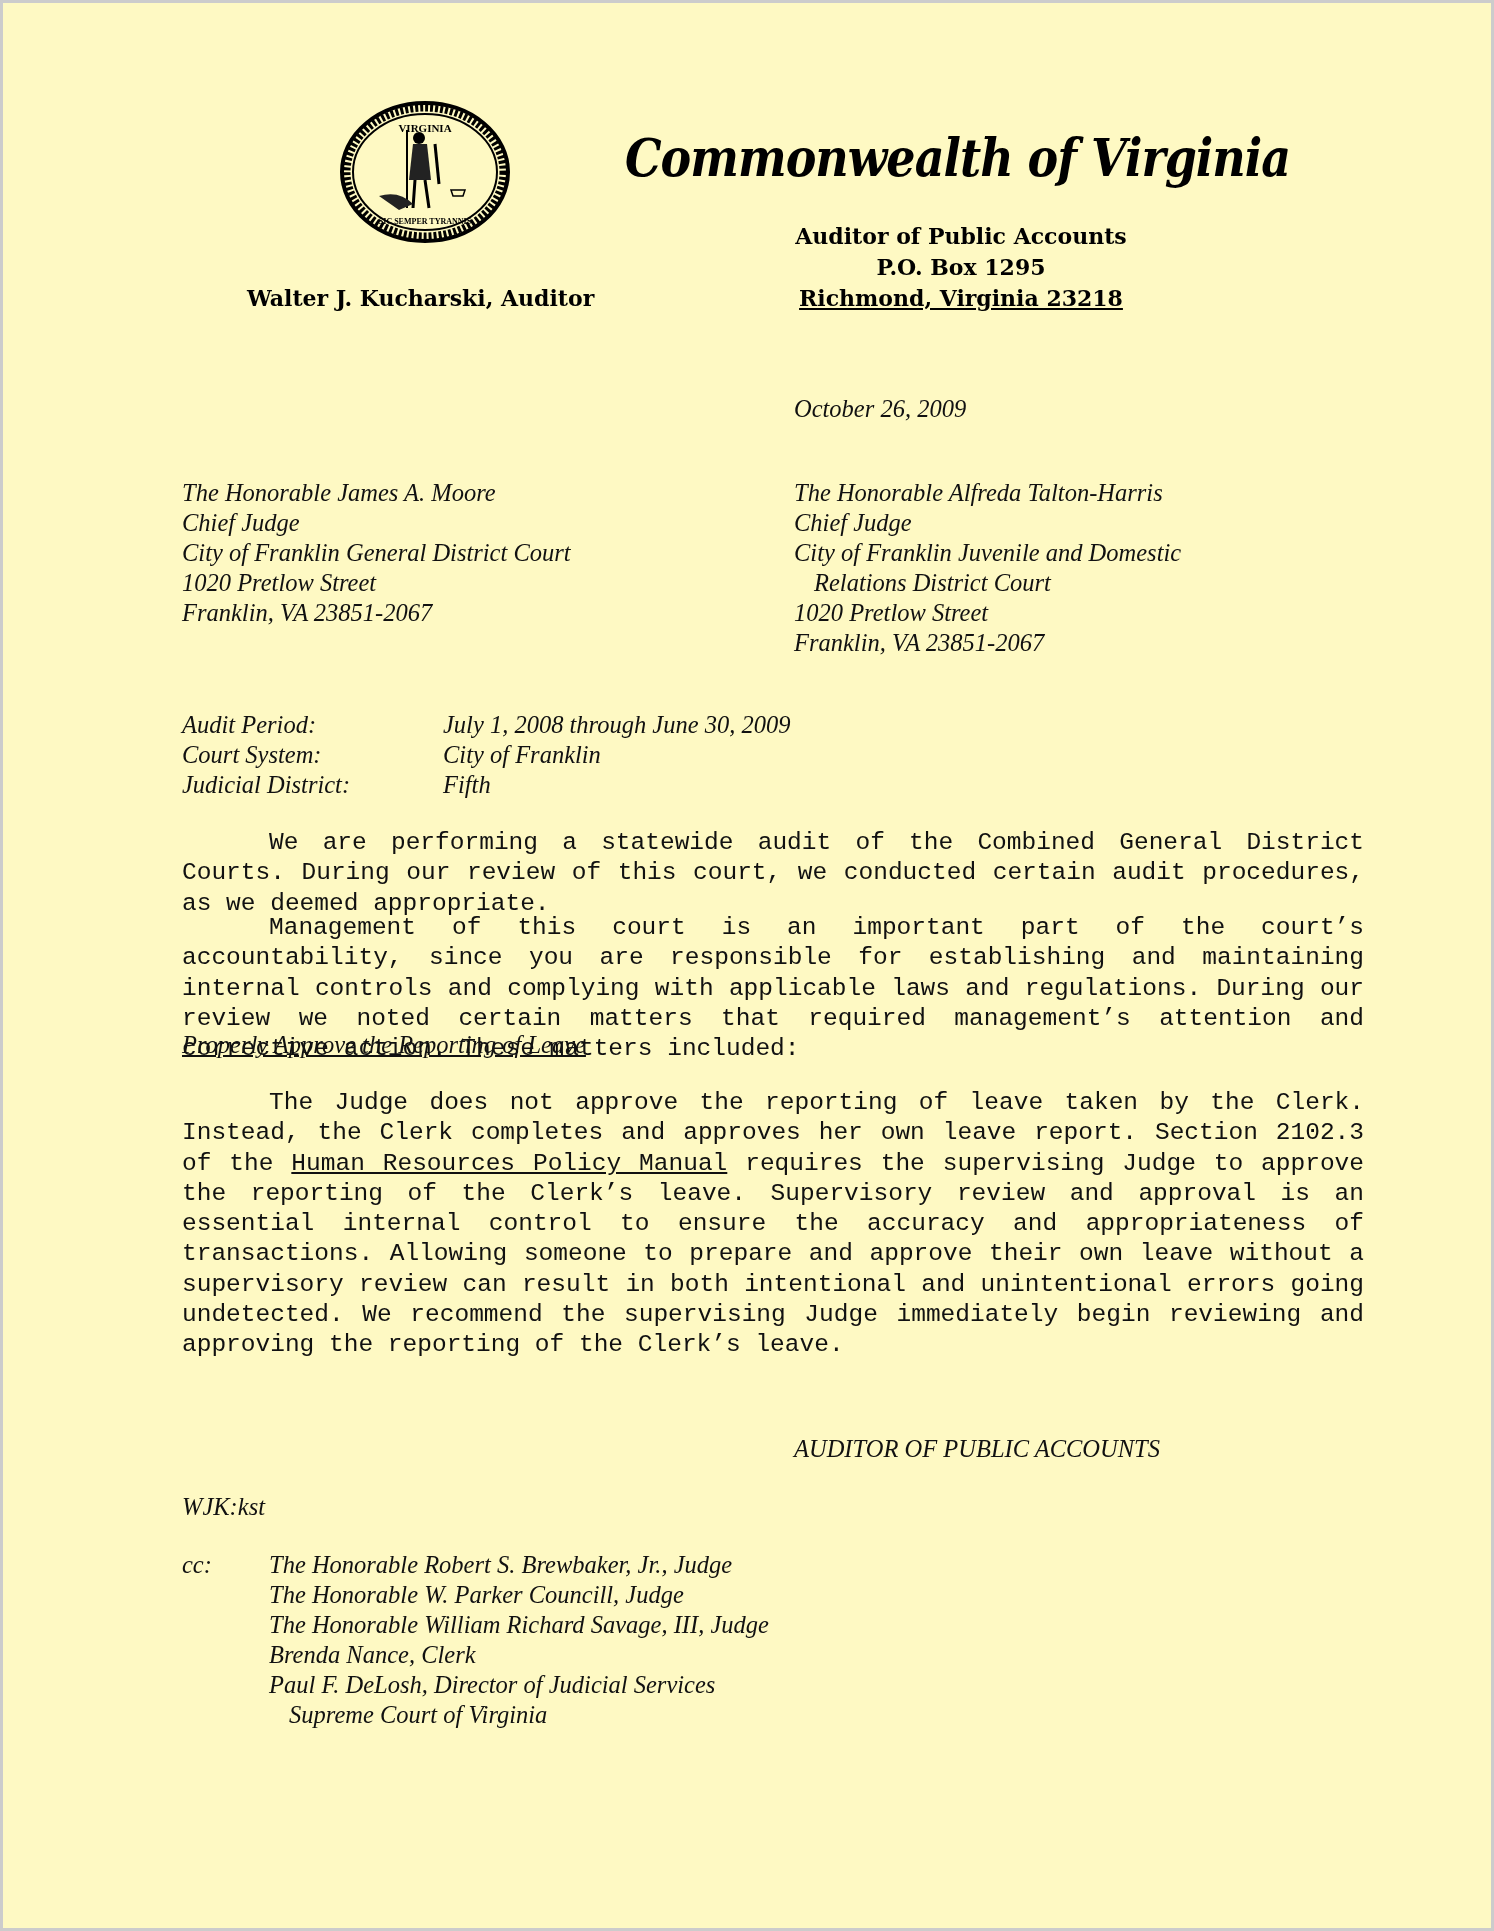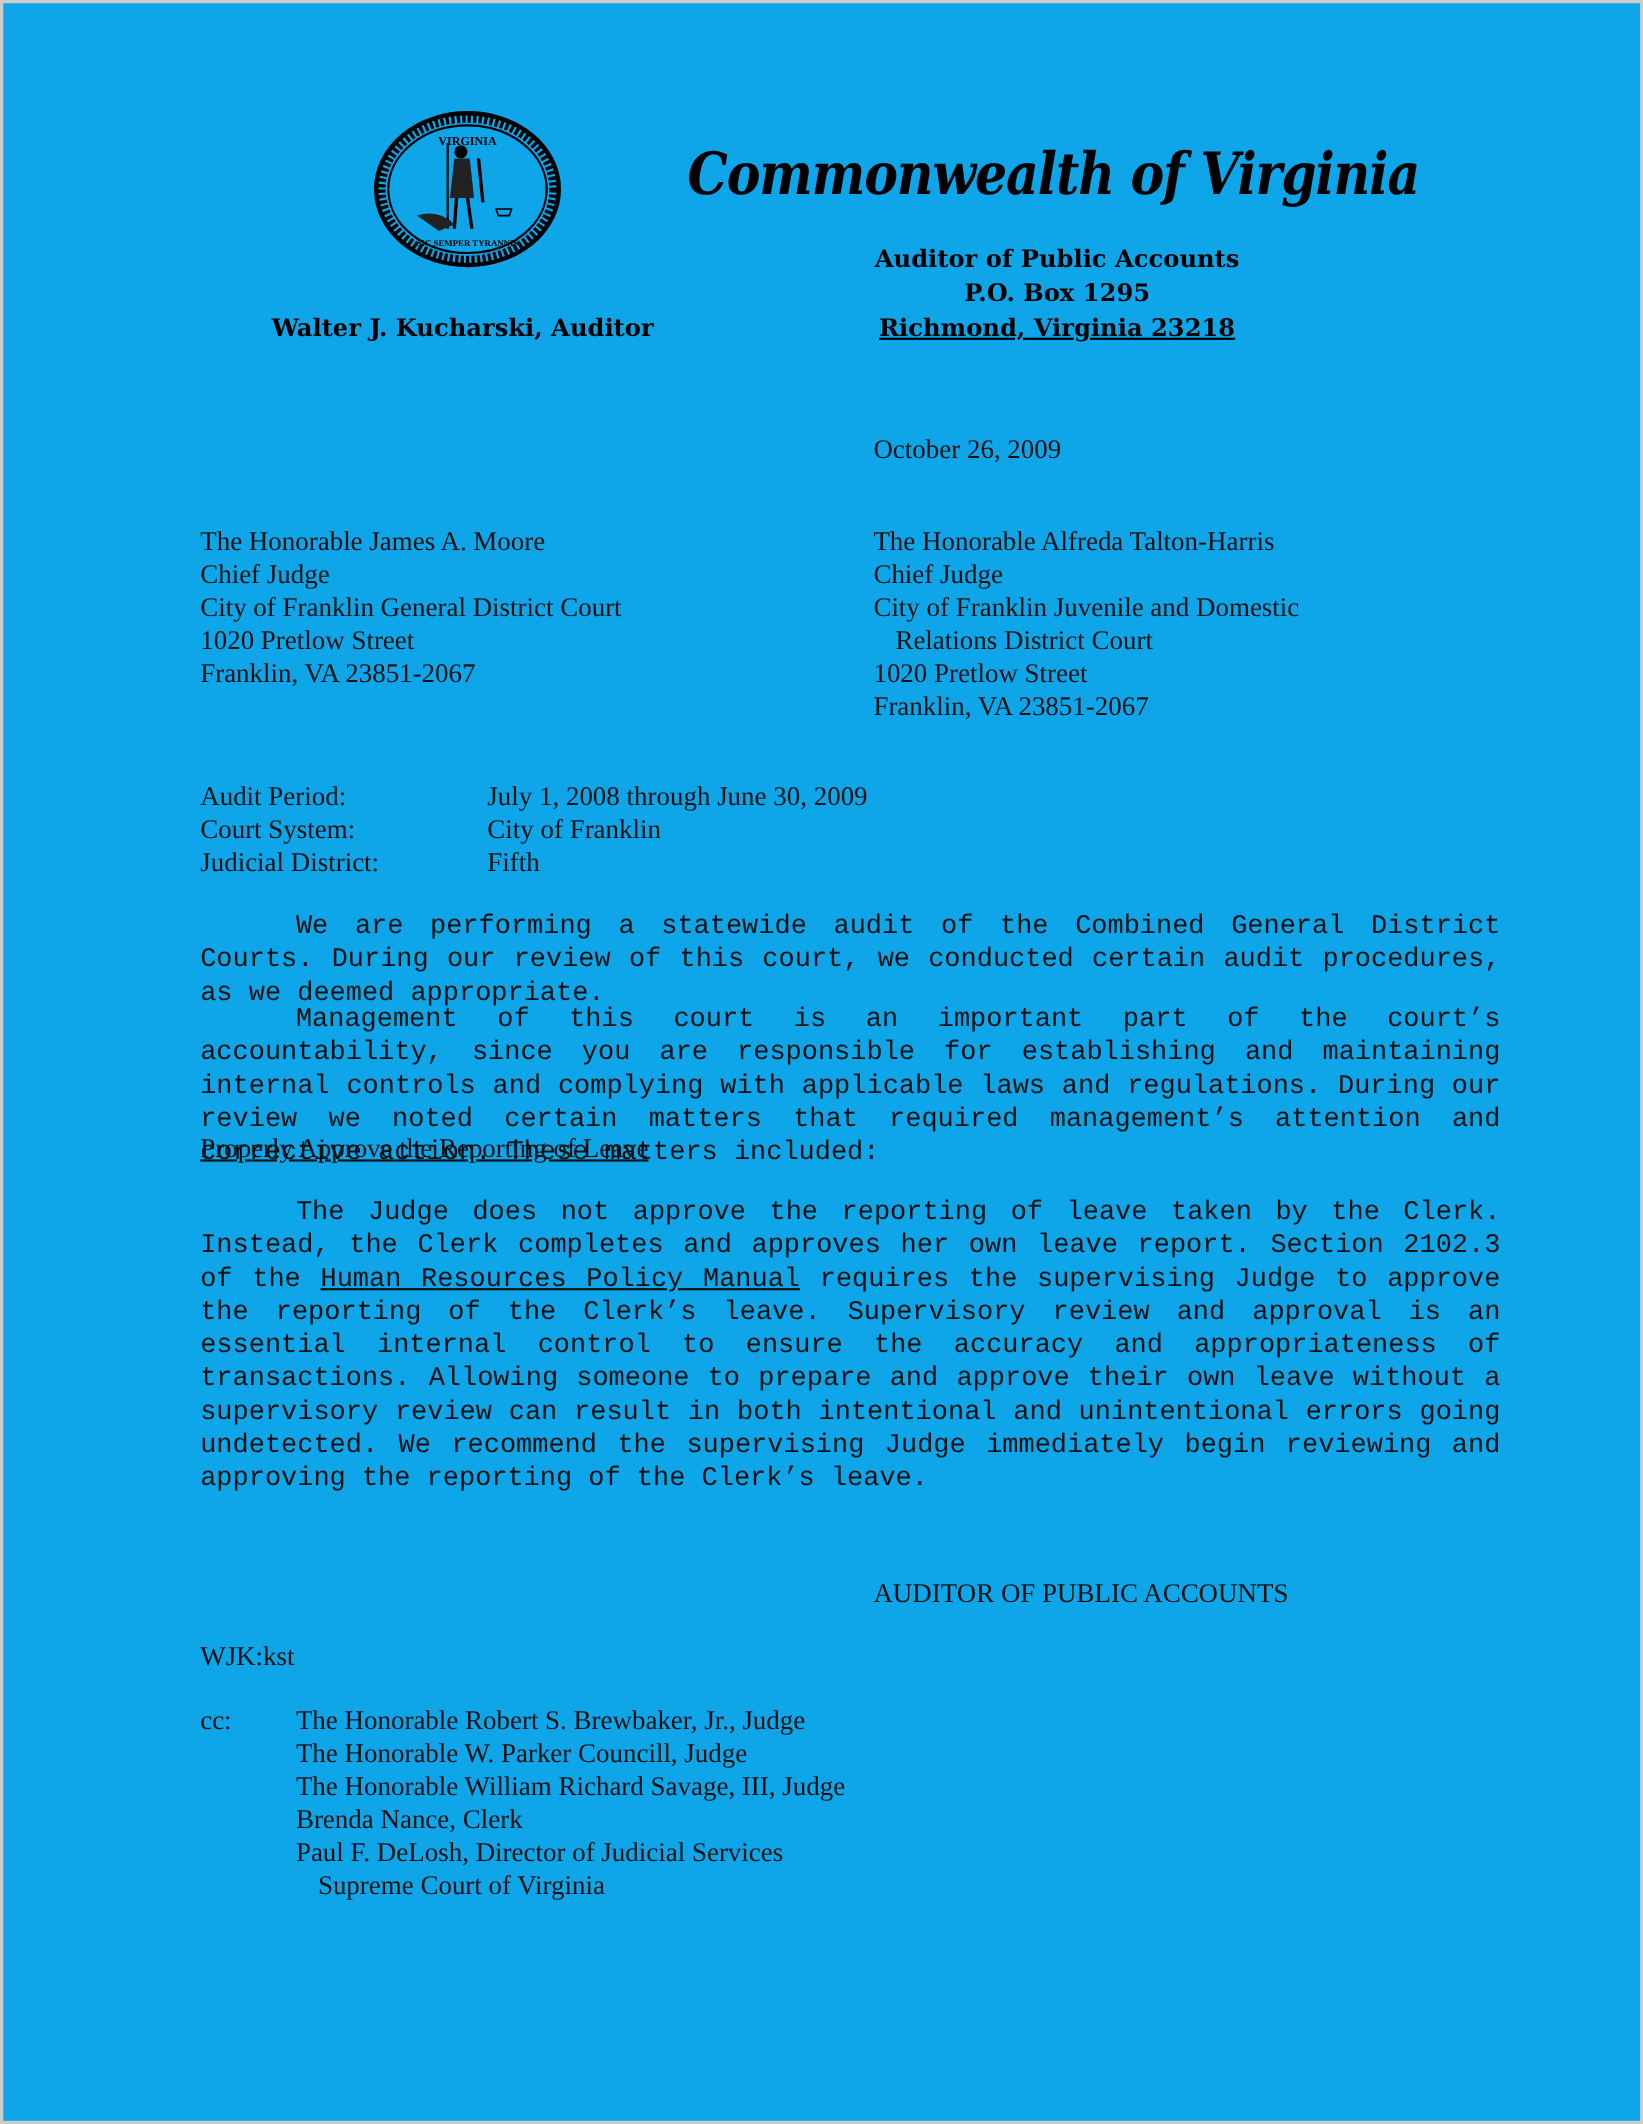--- a/index.html
+++ b/index.html
@@ -1,18 +1,18 @@
 <!DOCTYPE html>
 <html><head>
 <meta charset="utf-8">
 <style>
   html, body { margin:0; padding:0; background:#ffffff; }
   body { width:1494px; height:1931px; position:relative; overflow:hidden; }
-  .page { position:absolute; left:0; top:0; width:1488px; height:1925px; border:3px solid #cccccc; background:#0ea5e9; }
-  .t { position:absolute; font-family:"Liberation Serif", serif; font-size:24.5px; color:#111; white-space:nowrap; line-height:30px; }
+  .page { position:absolute; left:0; top:0; width:1488px; height:1925px; border:3px solid #cccccc; background:#fef9c3; }
+  .t { position:absolute; font-family:"Liberation Serif", serif; font-size:24.5px; color:#111; white-space:nowrap; line-height:30px;font-style:italic; }
   .seal { position:absolute; left:336px; top:97px; width:172px; height:144px; }
   .title { position:absolute; left:622px; top:128px; width:676px; font-family:"DejaVu Serif", serif; font-weight:bold; font-size:46px; letter-spacing:-1px; color:#000; white-space:nowrap; font-style:italic; transform:scaleY(1.15); }
   .hdr { position:absolute; font-family:"DejaVu Serif", serif; font-weight:bold; font-size:22px; color:#000; white-space:nowrap; line-height:31px; }
   .center { text-align:center; width:560px; left:678px; }
   .para { position:absolute; left:179px; width:1182px; font-family:Liberation Mono, monospace; font-size:24.5px; line-height:30.3px; color:#111; text-align:justify; text-indent:87px; margin:0; }
   .u { text-decoration:underline; }
   .lbl { position:absolute; left:179px; }
   .val { position:absolute; left:440px; }
 </style>
 </head>

